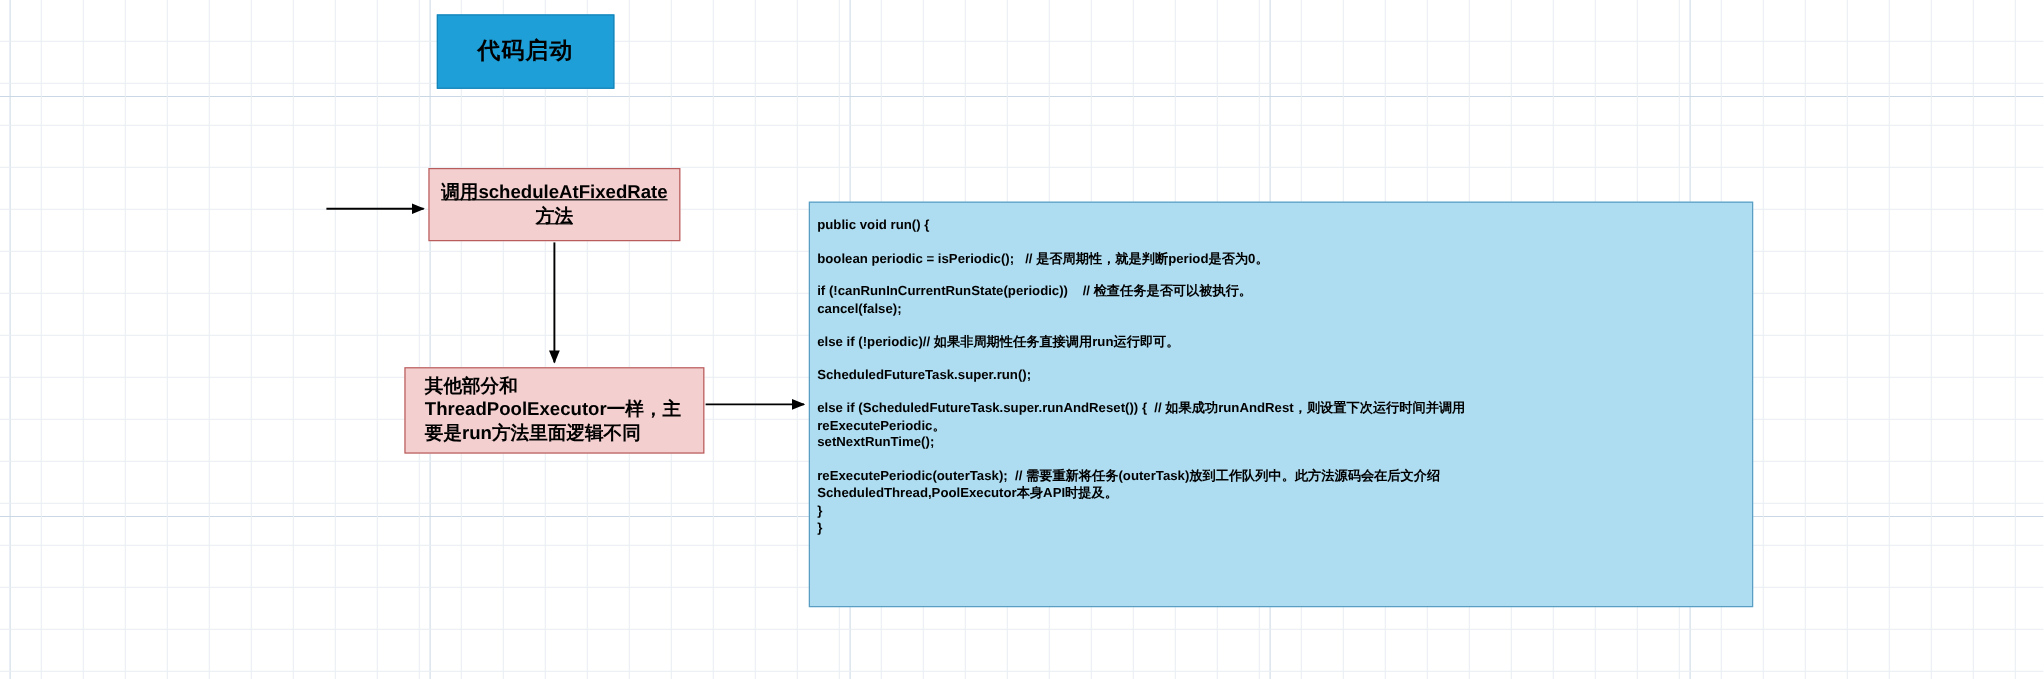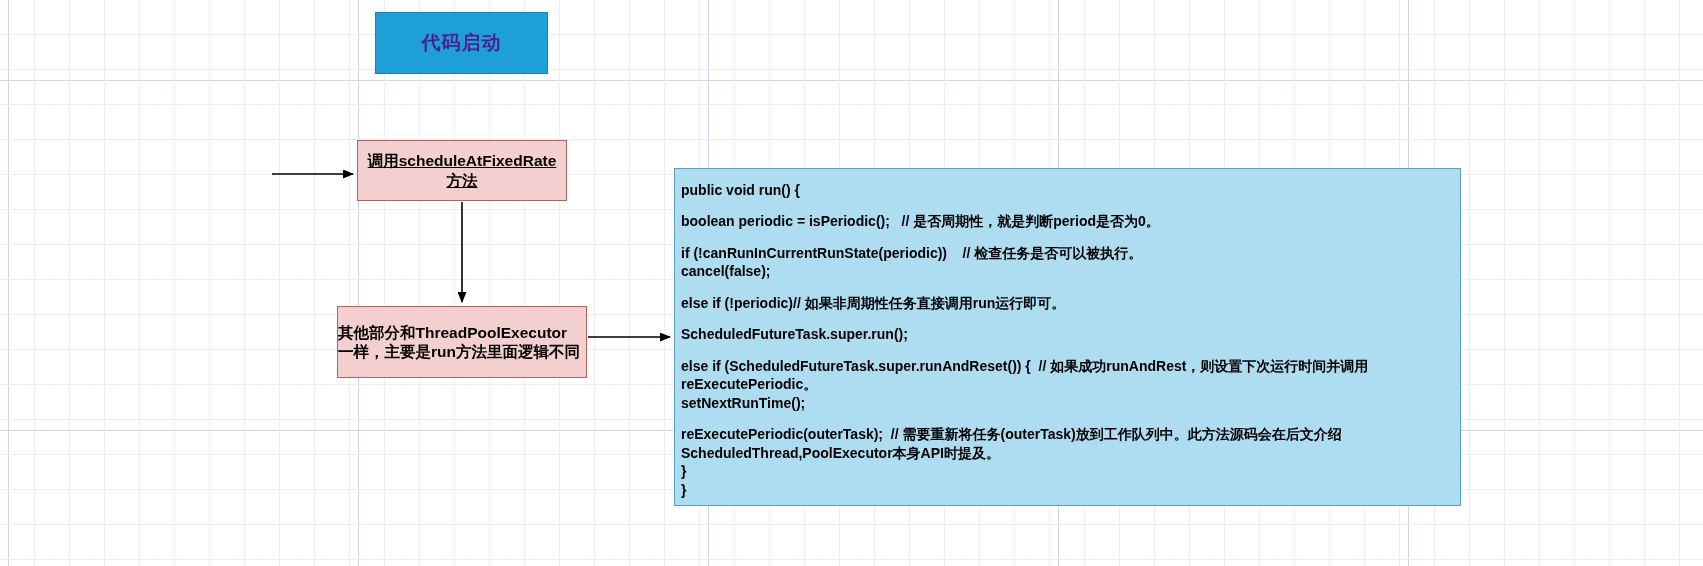--- a/index.html
+++ b/index.html
@@ -29,27 +29,27 @@
     display: flex;
     align-items: center;
     justify-content: center;
     text-align: center;
     font-weight: bold;
     line-height: 1.25;
   }
 
   
   #title-box {
-    left: 375px;
+    left: 364px;
     top: 12px;
-    width: 173px;
+    width: 148px;
     height: 62px;
     background: #1e9fd8;
     border: 1px solid #1484b8;
-    color: #4c1d95;
+    color: #000000;
     font-size: 19px;
     letter-spacing: 1px;
   }
 
   
   #class-box {
     left: 18px;
     top: 152px;
     width: 252px;
     height: 47px;
@@ -73,36 +73,36 @@
     width: 210px;
     height: 61px;
   }
   #step-box-2 {
     left: 337px;
     top: 306px;
     width: 250px;
     height: 72px;
     justify-content: flex-start;
     text-align: left;
-    padding-left: 0;
+    padding-left: 16px;
   }
 
   
   #code-box {
     position: absolute;
     left: 674px;
     top: 168px;
     width: 787px;
     height: 338px;
     box-sizing: border-box;
     background: #aedcf0;
     border: 1px solid #5a9ec4;
     padding: 12px 0 0 6px;
     font-family: "Liberation Sans", sans-serif;
-    font-size: 14px;
+    font-size: 11px;
     font-weight: bold;
     color: #000000;
     line-height: 1.32;
     overflow: hidden;
     white-space: pre-wrap;
   }
   .code-line { min-height: 1px; }
   .code-gap { height: 13px; }
 
   

